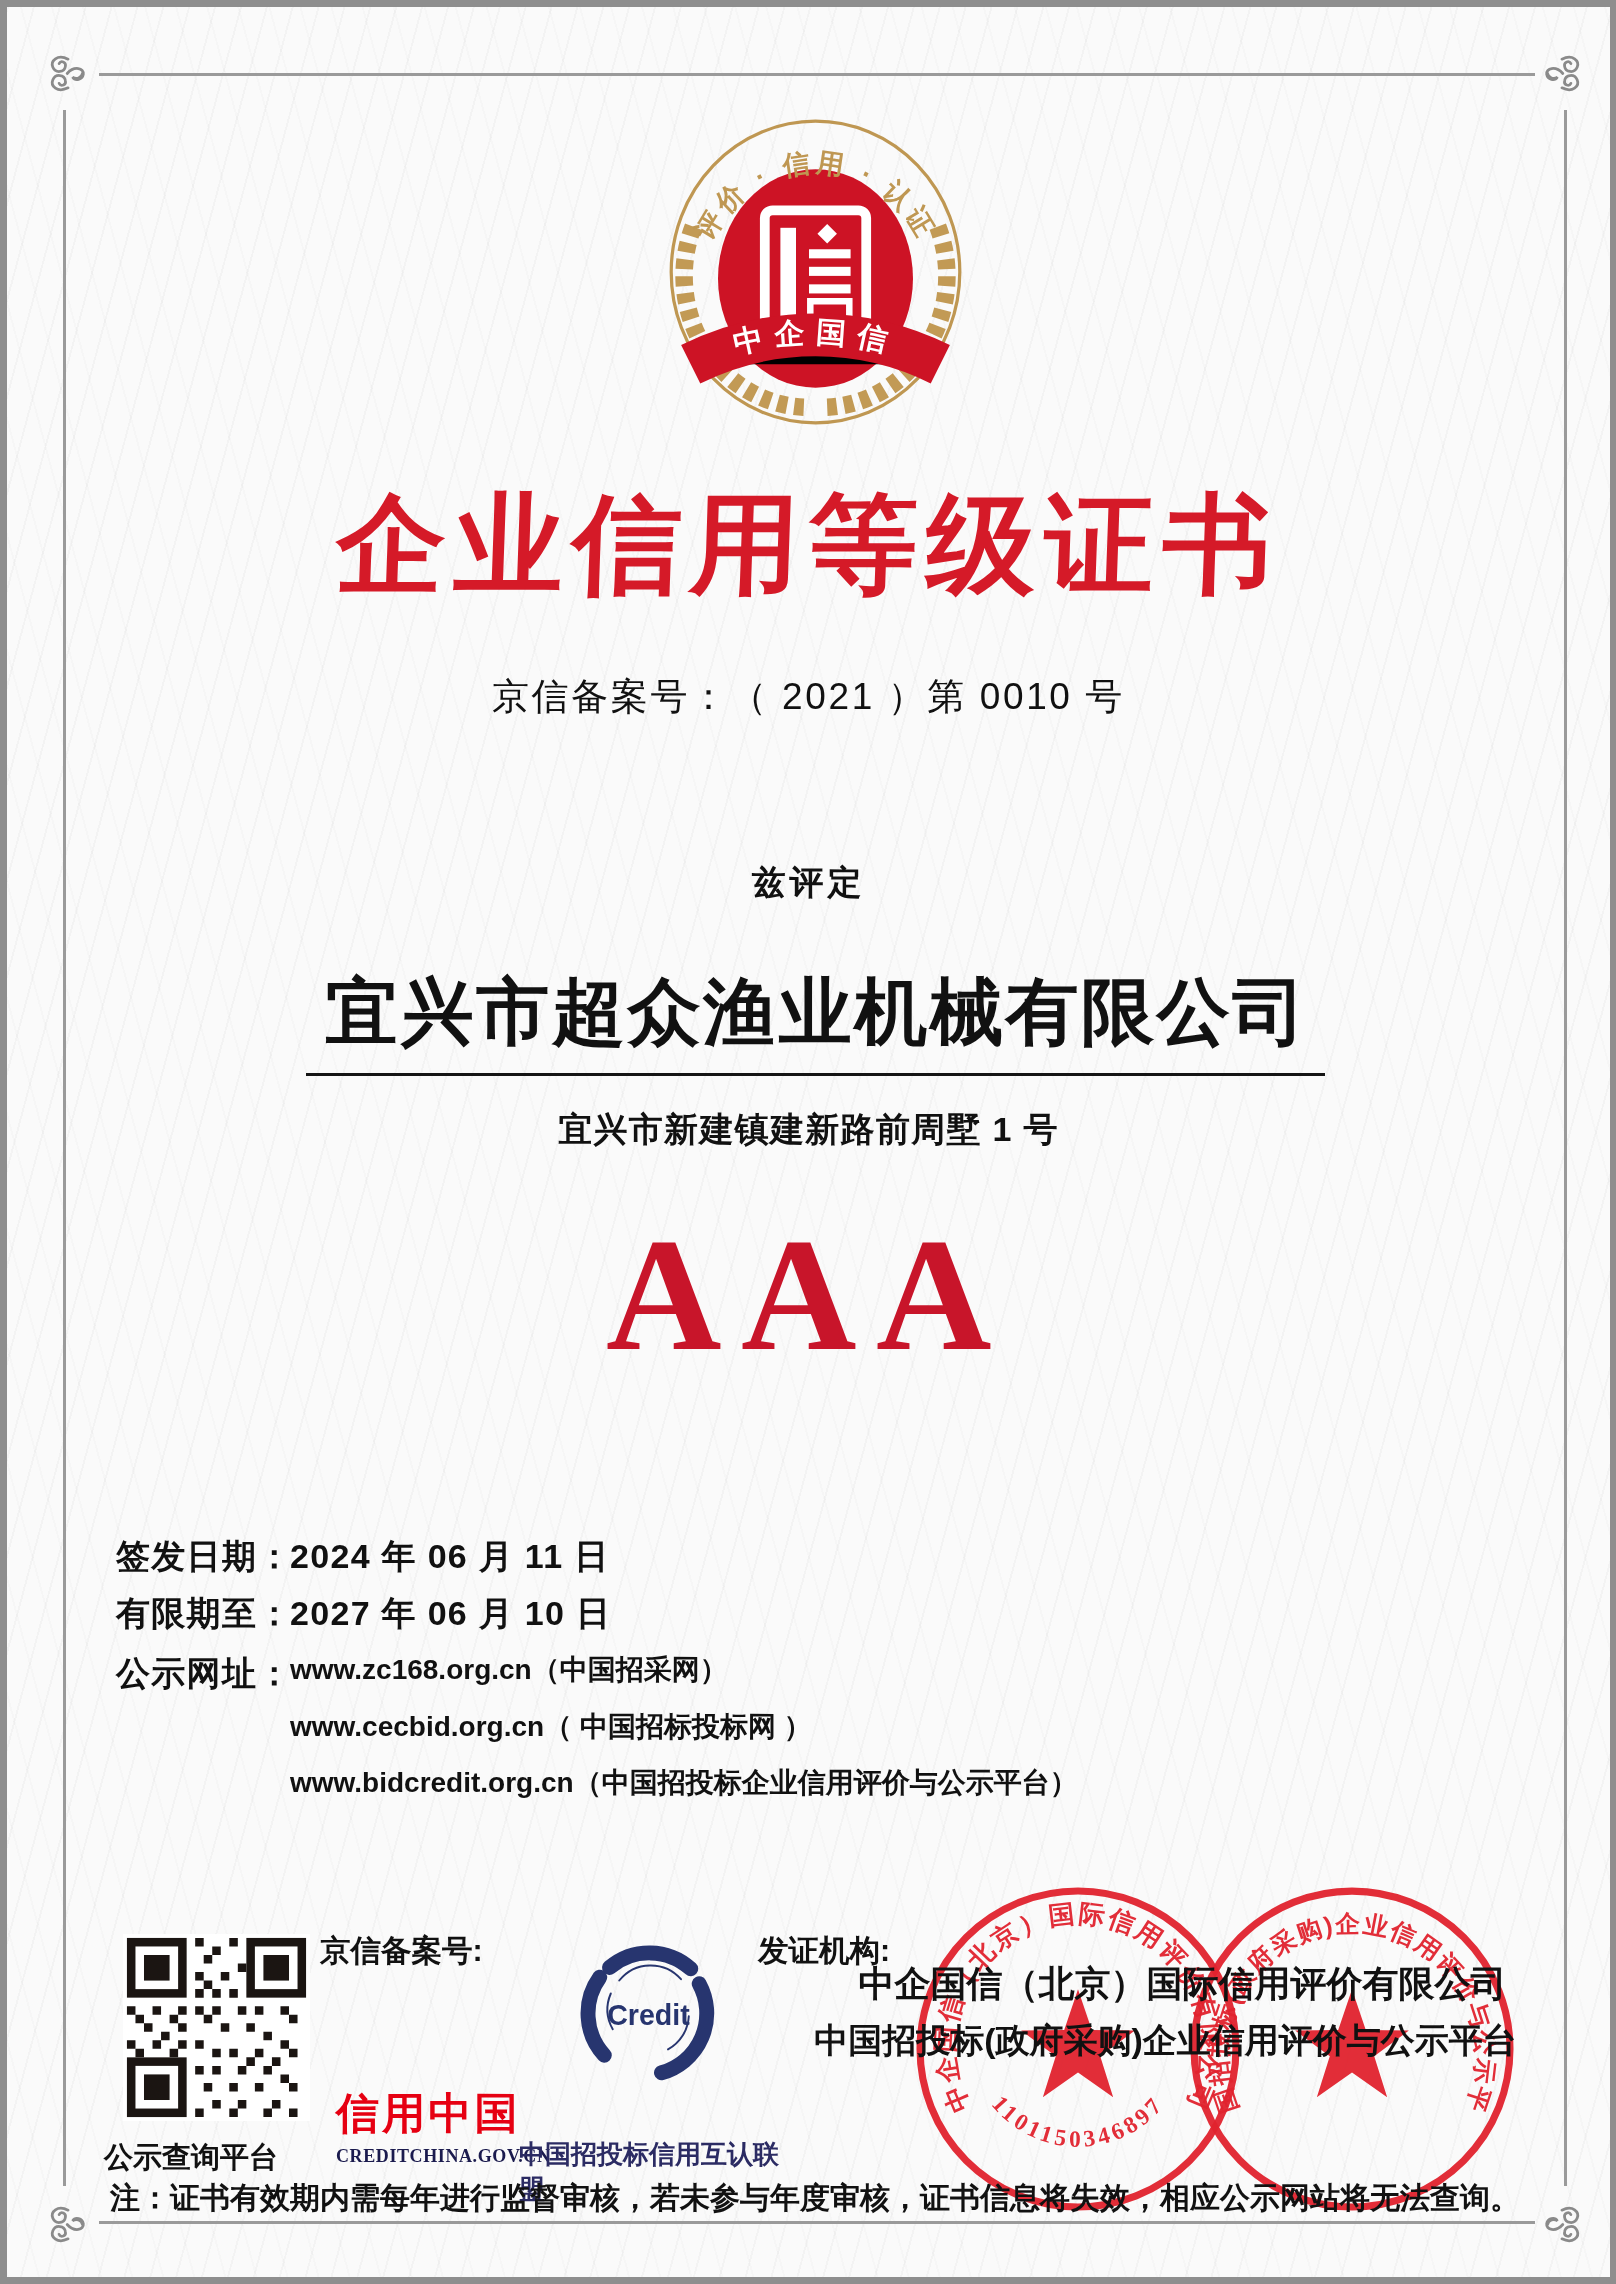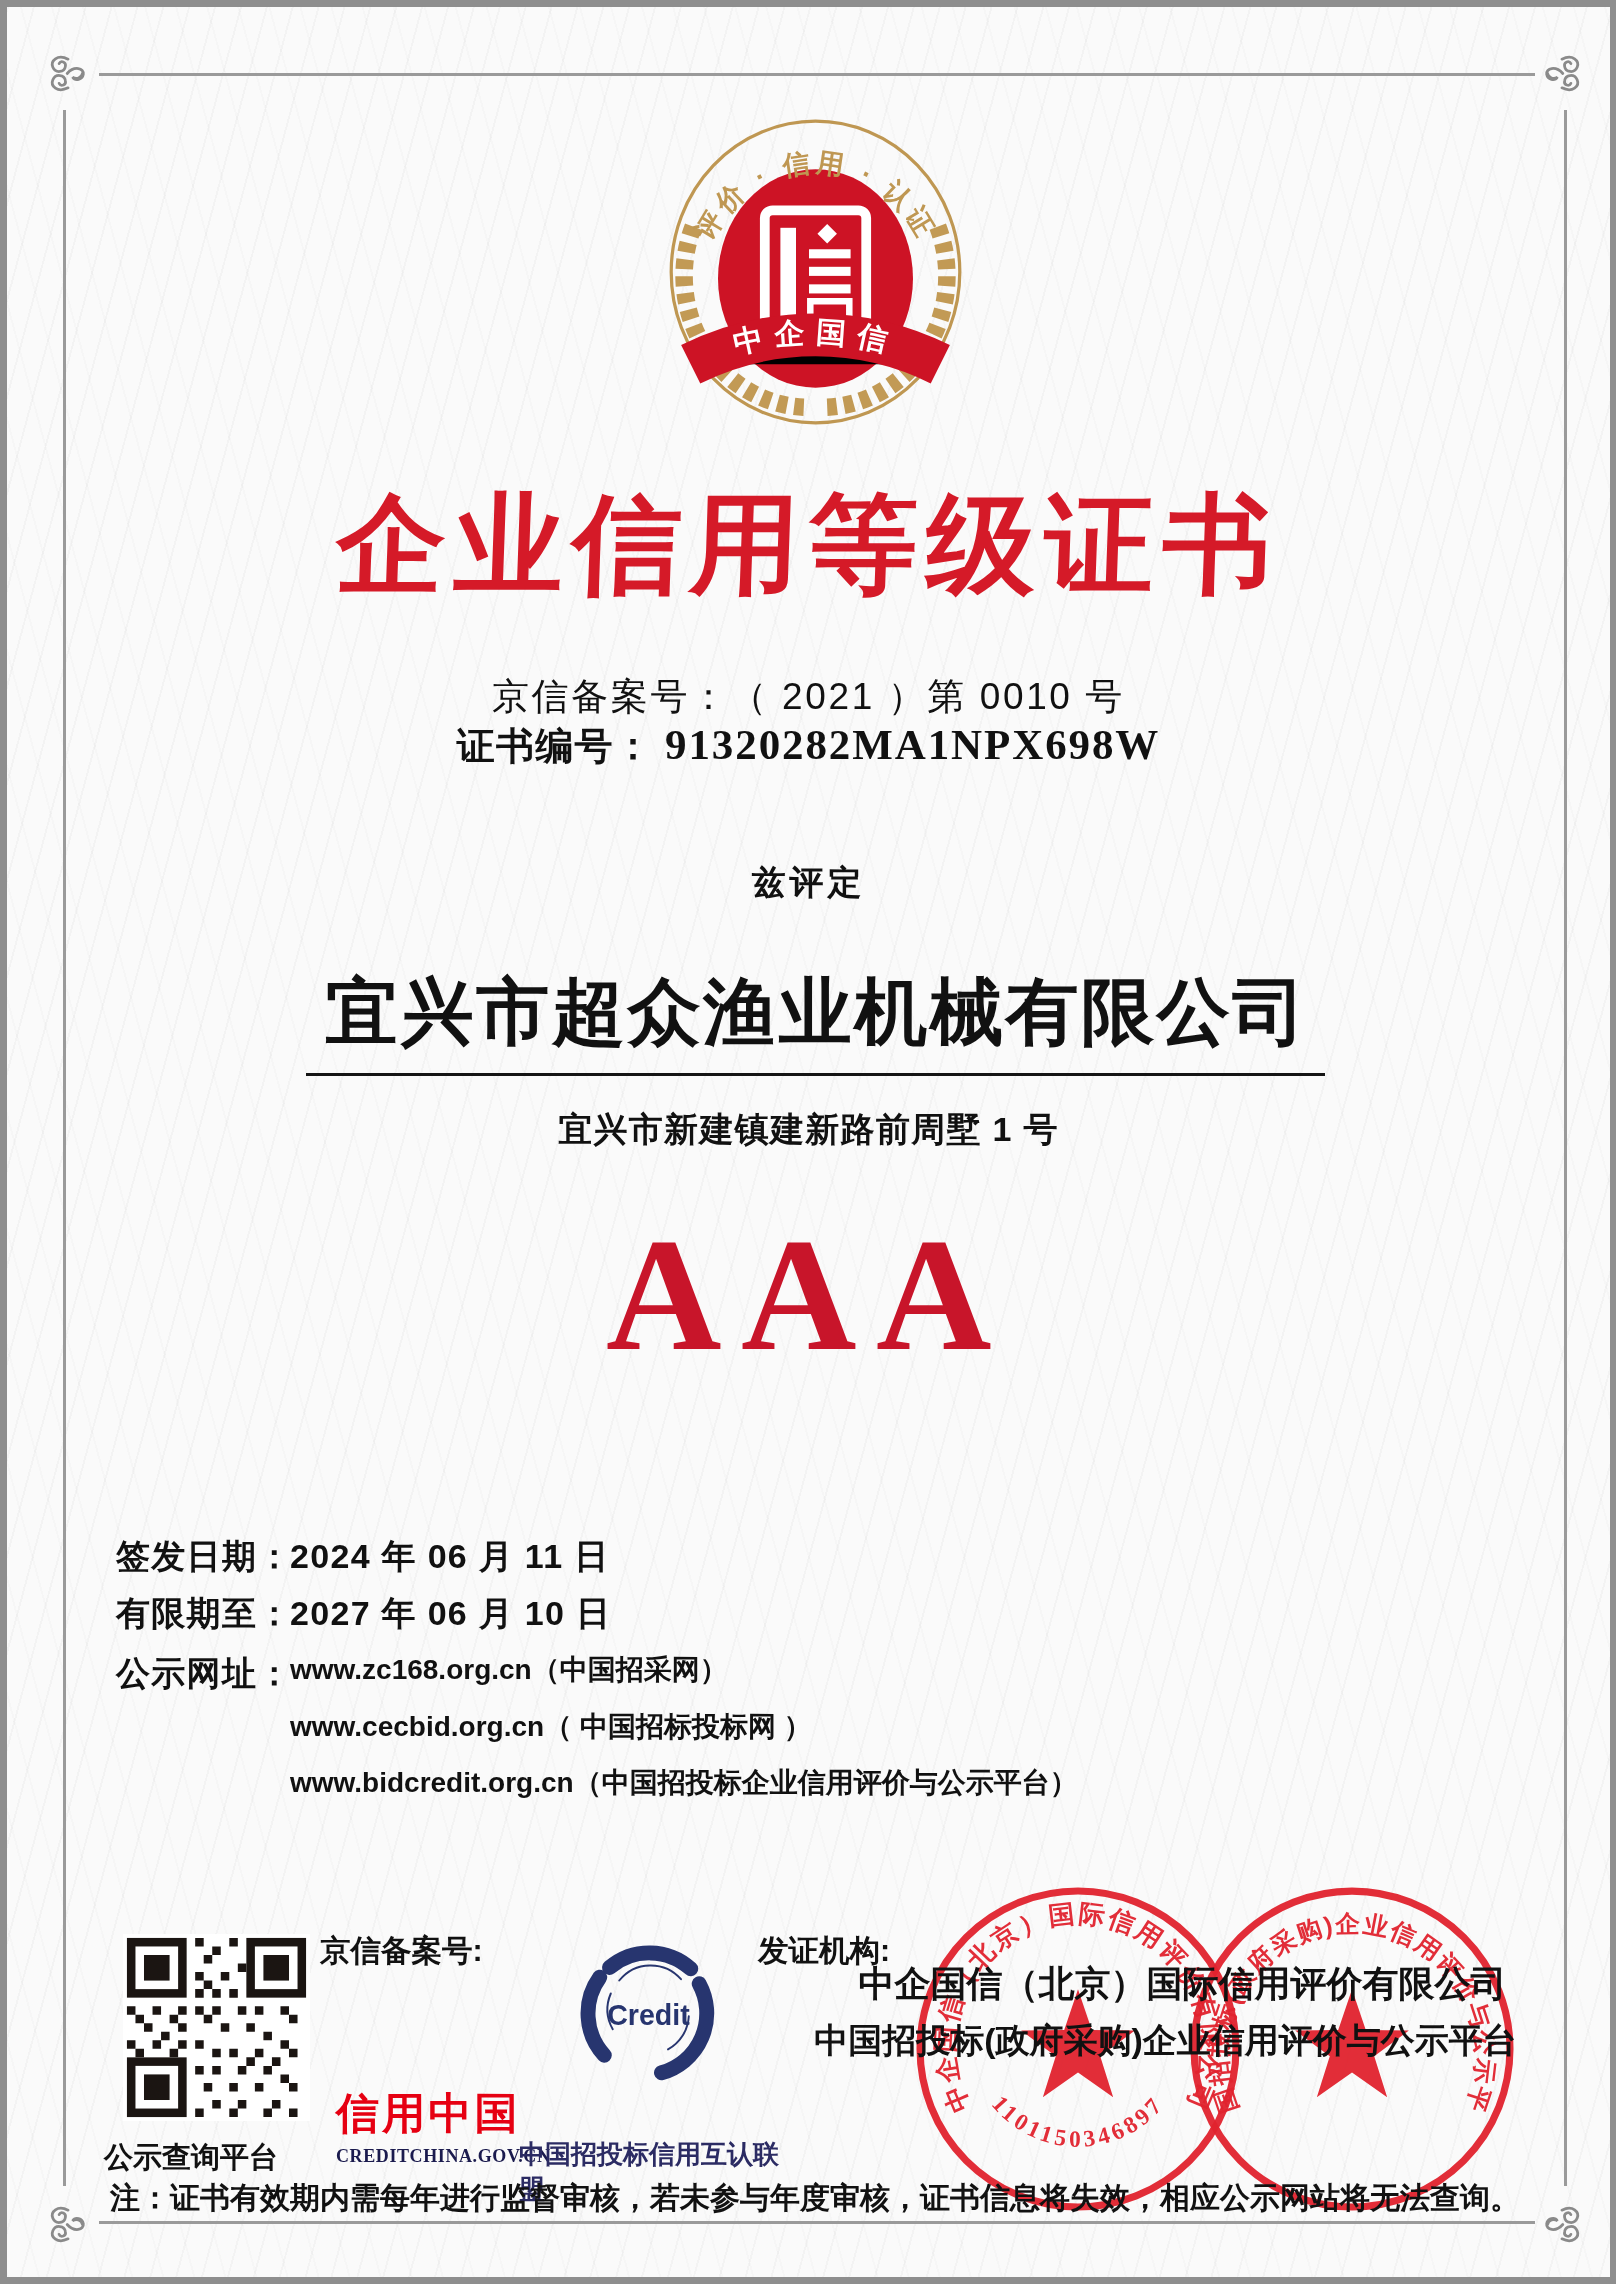--- a/index.html
+++ b/index.html
@@ -120,23 +120,20 @@
       </text>
     </svg>
   </div>
 
   <div class="abs center title">企业信用等级证书</div>
 
   <div class="abs center record-line">
     <span>京信备案号：</span><span>（ 2021 ）第 0010 号</span>
   </div>
 
-  <div class="abs center cert-line">
-    <span>证书编号：</span>&nbsp;<span class="serif-val">91320282MA1NPX698W</span>
-  </div>
 
   <div class="abs center hereby">兹评定</div>
 
   <div class="abs center company">宜兴市超众渔业机械有限公司</div>
   <div class="abs company-underline"></div>
   <div class="abs center address">宜兴市新建镇建新路前周墅 1 号</div>
 
   <div class="abs center rating">AAA</div>
 
   <div class="info-label" style="top:1527px;">签发日期：</div>

